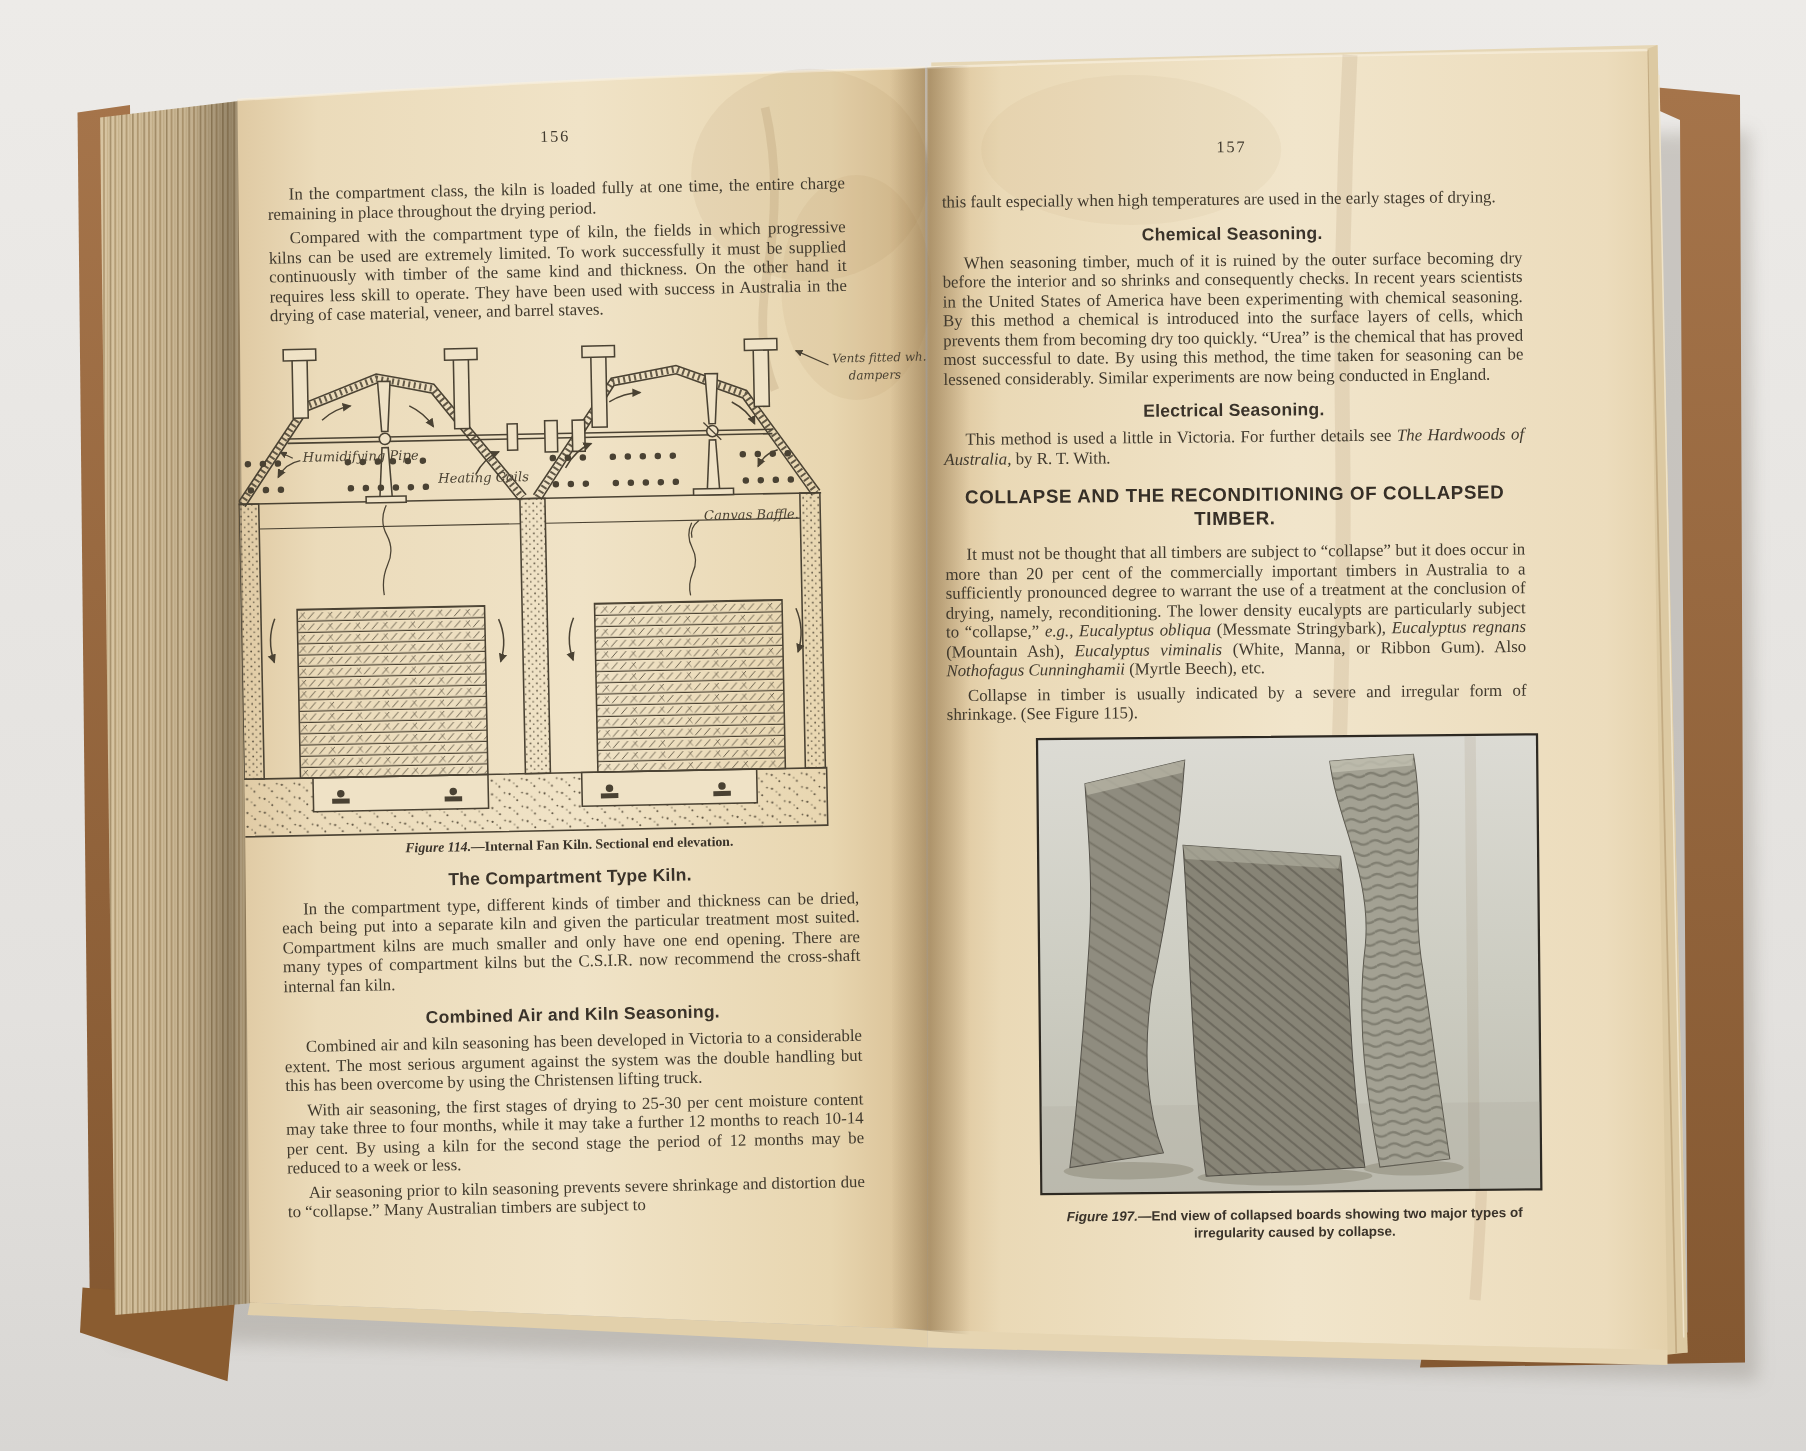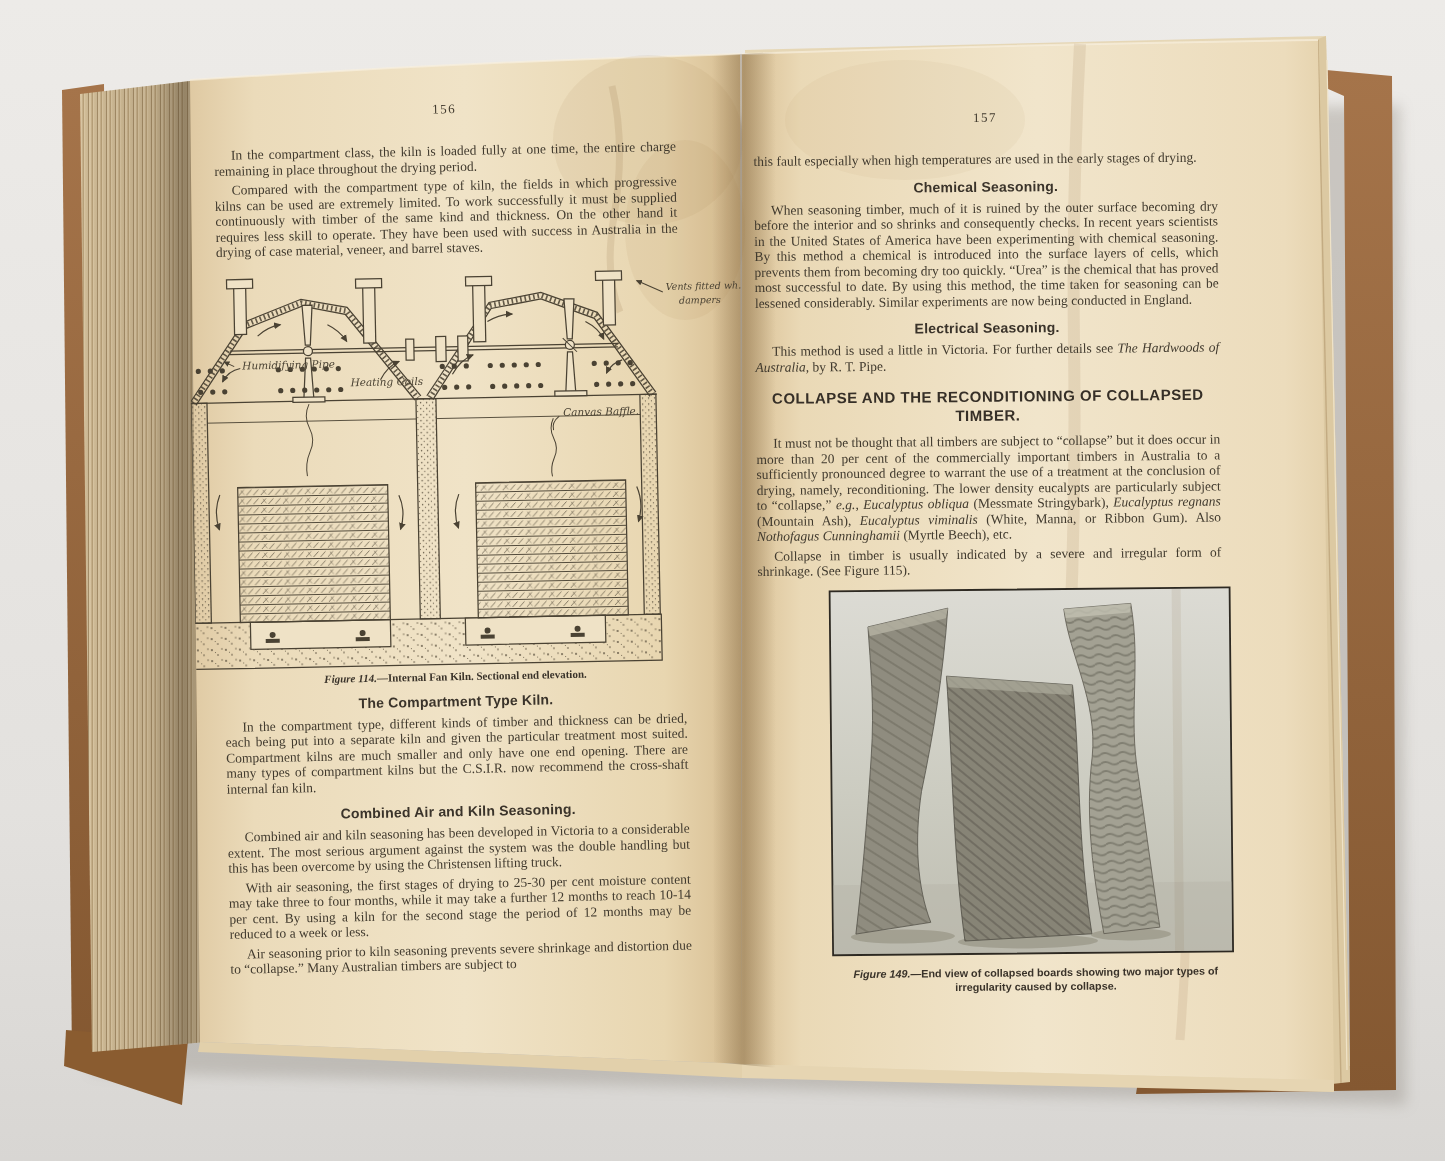--- a/index.html
+++ b/index.html
@@ -292,21 +292,21 @@
 
   <div class="page-content pc-right">
     <div class="pageno">157</div>
 
     <p class="body noindent">this fault especially when high temperatures are used in the early stages of drying.</p>
 
     <h3 class="subhead">Chemical Seasoning.</h3>
     <p class="body">When seasoning timber, much of it is ruined by the outer surface becoming dry before the interior and so shrinks and consequently checks.  In recent years scientists in the United States of America have been experimenting with chemical seasoning.  By this method a chemical is introduced into the surface layers of cells, which prevents them from becoming dry too quickly.  “Urea” is the chemical that has proved most successful to date.  By using this method, the time taken for seasoning can be lessened considerably.  Similar experiments are now being conducted in England.</p>
 
     <h3 class="subhead">Electrical Seasoning.</h3>
-    <p class="body"><span>This method is used a little in Victoria.  For further details see </span><i>The Hardwoods of Australia,</i><span> by R. T. Pipe.</span></p>
+    <p class="body"><span>This method is used a little in Victoria.  For further details see </span><i>The Hardwoods of Australia,</i><span> by R. T. With.</span></p>
 
     <h2 class="mainhead">COLLAPSE AND THE RECONDITIONING OF COLLAPSED TIMBER.</h2>
     <p class="body"><span>It must not be thought that all timbers are subject to “collapse” but it does occur in more than 20 per cent of the commercially important timbers in Australia to a sufficiently pronounced degree to warrant the use of a treatment at the conclusion of drying, namely, reconditioning.  The lower density eucalypts are particularly subject to “collapse,” </span><i>e.g., Eucalyptus obliqua</i><span> (Messmate Stringybark), </span><i>Eucalyptus regnans</i><span> (Mountain Ash), </span><i>Eucalyptus viminalis</i><span> (White, Manna, or Ribbon Gum).  Also </span><i>Nothofagus Cunninghamii</i><span> (Myrtle Beech), etc.</span></p>
     <p class="body">Collapse in timber is usually indicated by a severe and irregular form of shrinkage.  (See Figure 115).</p>
 
     <figure class="fig115wrap">
       <svg width="425" height="375" viewBox="0 0 425 375">
         <defs>
           <linearGradient id="ph" x1="0" y1="0" x2="0" y2="1">
             <stop offset="0" stop-color="#dcdbd4"></stop>
@@ -341,16 +341,16 @@
           <path d="M126,90 L252,100 L250,110 L128,101 Z" fill="#aeaC9d" opacity=".7"></path>
         </g>
 
         <g>
           <path d="M244,24 L311,19 C321,80 307,132 317,192 C325,252 331,302 337,343 L281,349 C271,292 263,232 271,172 C277,116 249,70 244,24 Z" fill="#a3a193" stroke="#5c594f" stroke-width=".8"></path>
           <path d="M244,24 L311,19 C321,80 307,132 317,192 C325,252 331,302 337,343 L281,349 C271,292 263,232 271,172 C277,116 249,70 244,24 Z" fill="url(#rp)"></path>
           <path d="M244,24 L311,19 L310,28 L246,33 Z" fill="#c2c0b1" opacity=".8"></path>
         </g>
         <rect x="352" y="5" width="9" height="362" fill="rgba(125,98,58,.10)"></rect>
       </svg>
-      <figcaption class="figcap115"><i>Figure 149.</i><span>—End view of collapsed boards showing two major types of irregularity caused by collapse.</span></figcaption>
+      <figcaption class="figcap115"><i>Figure 197.</i><span>—End view of collapsed boards showing two major types of irregularity caused by collapse.</span></figcaption>
     </figure>
   </div>
 </div>
 
 </body></html>

